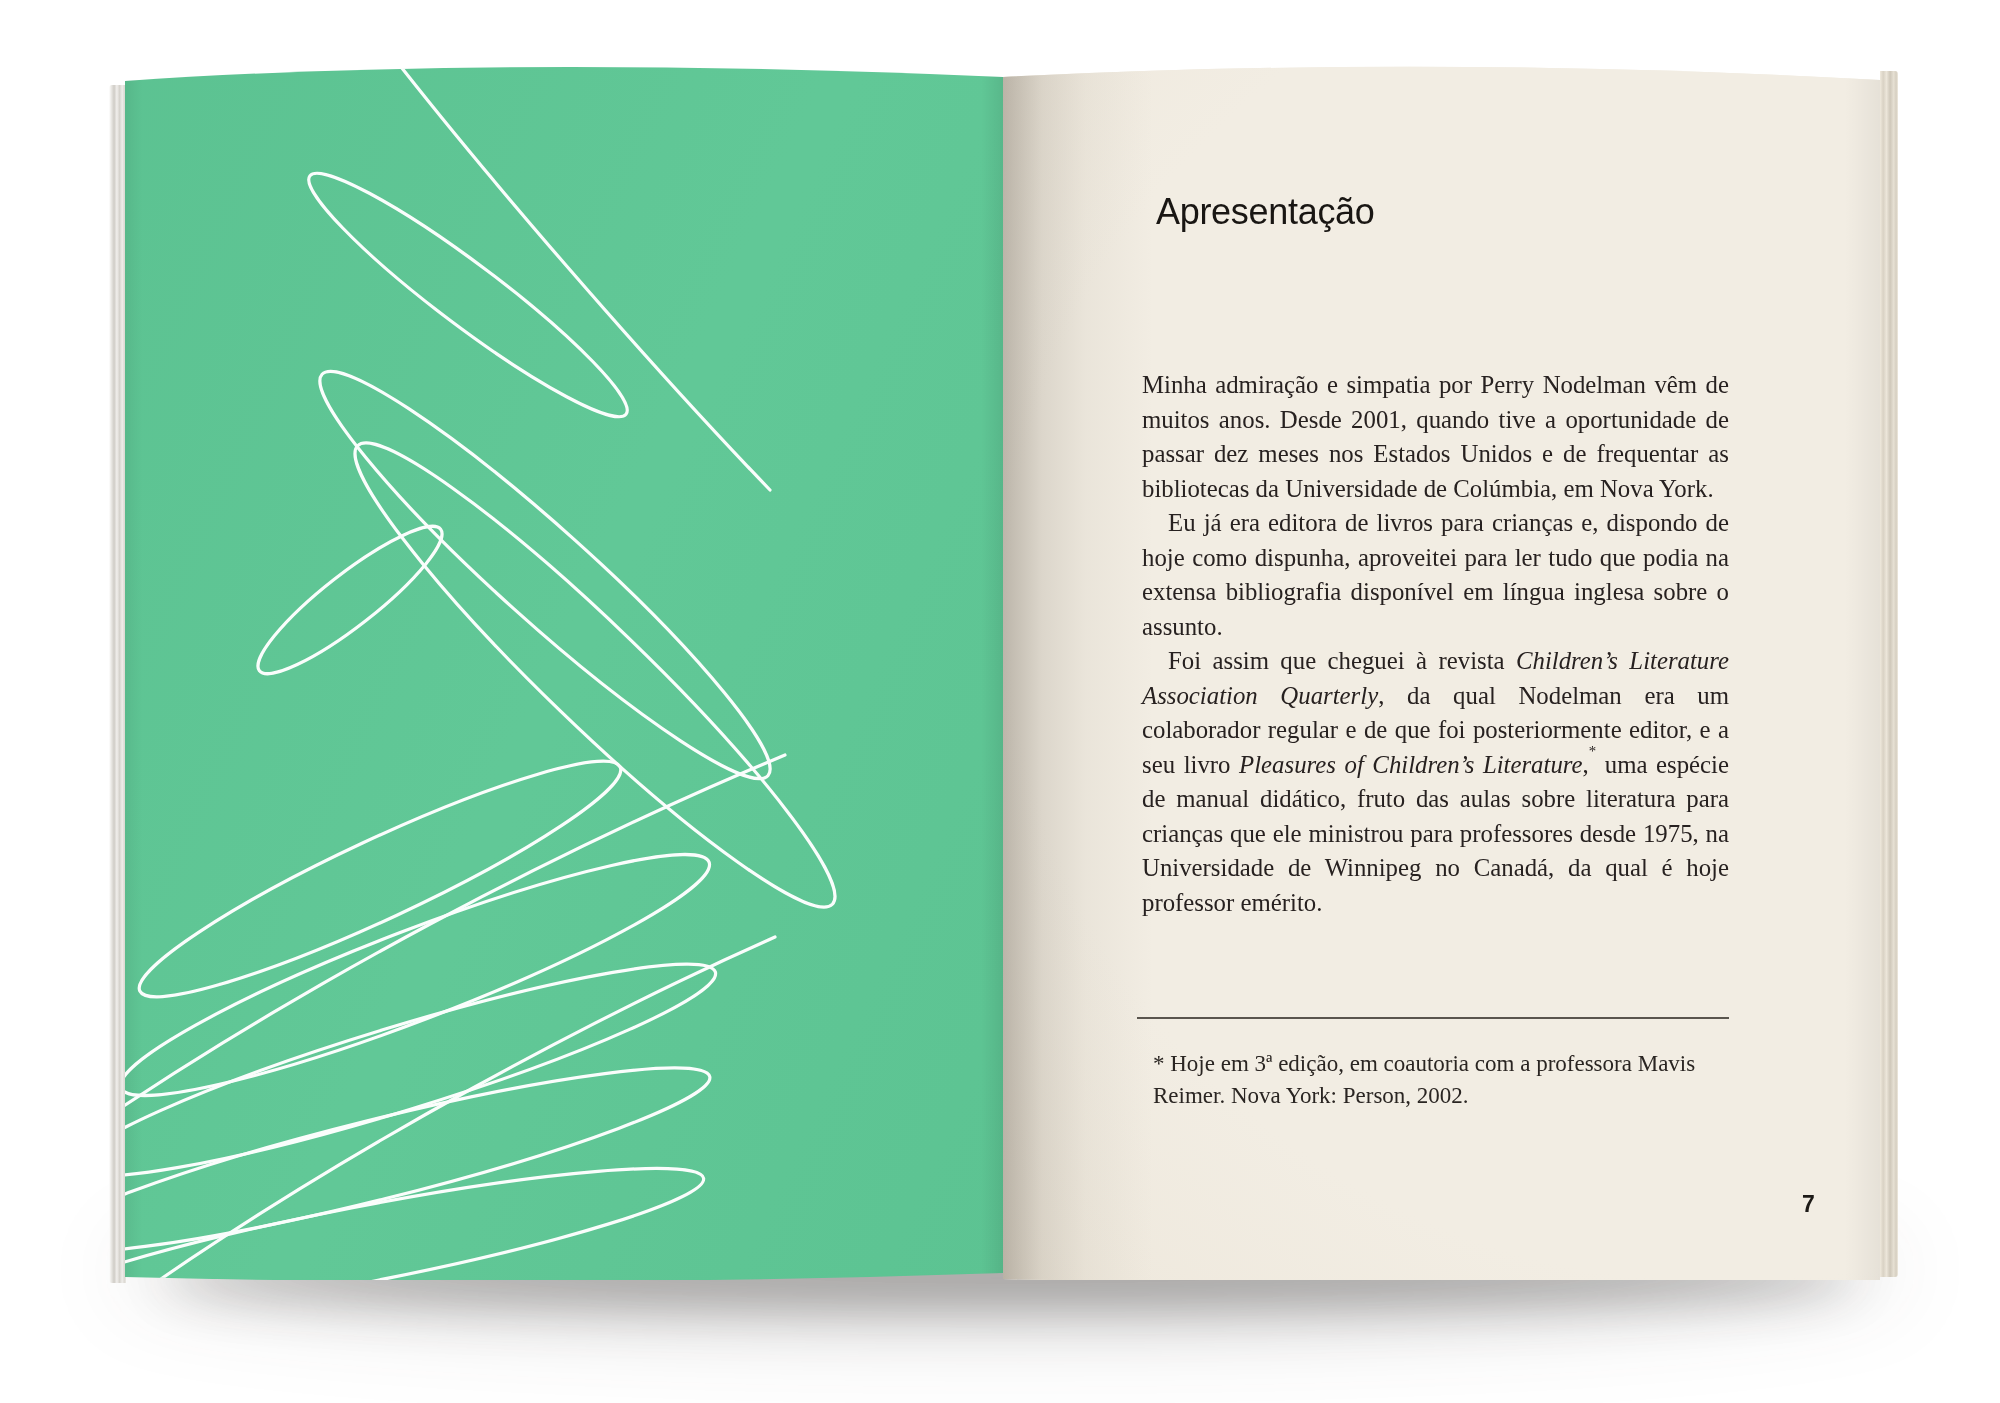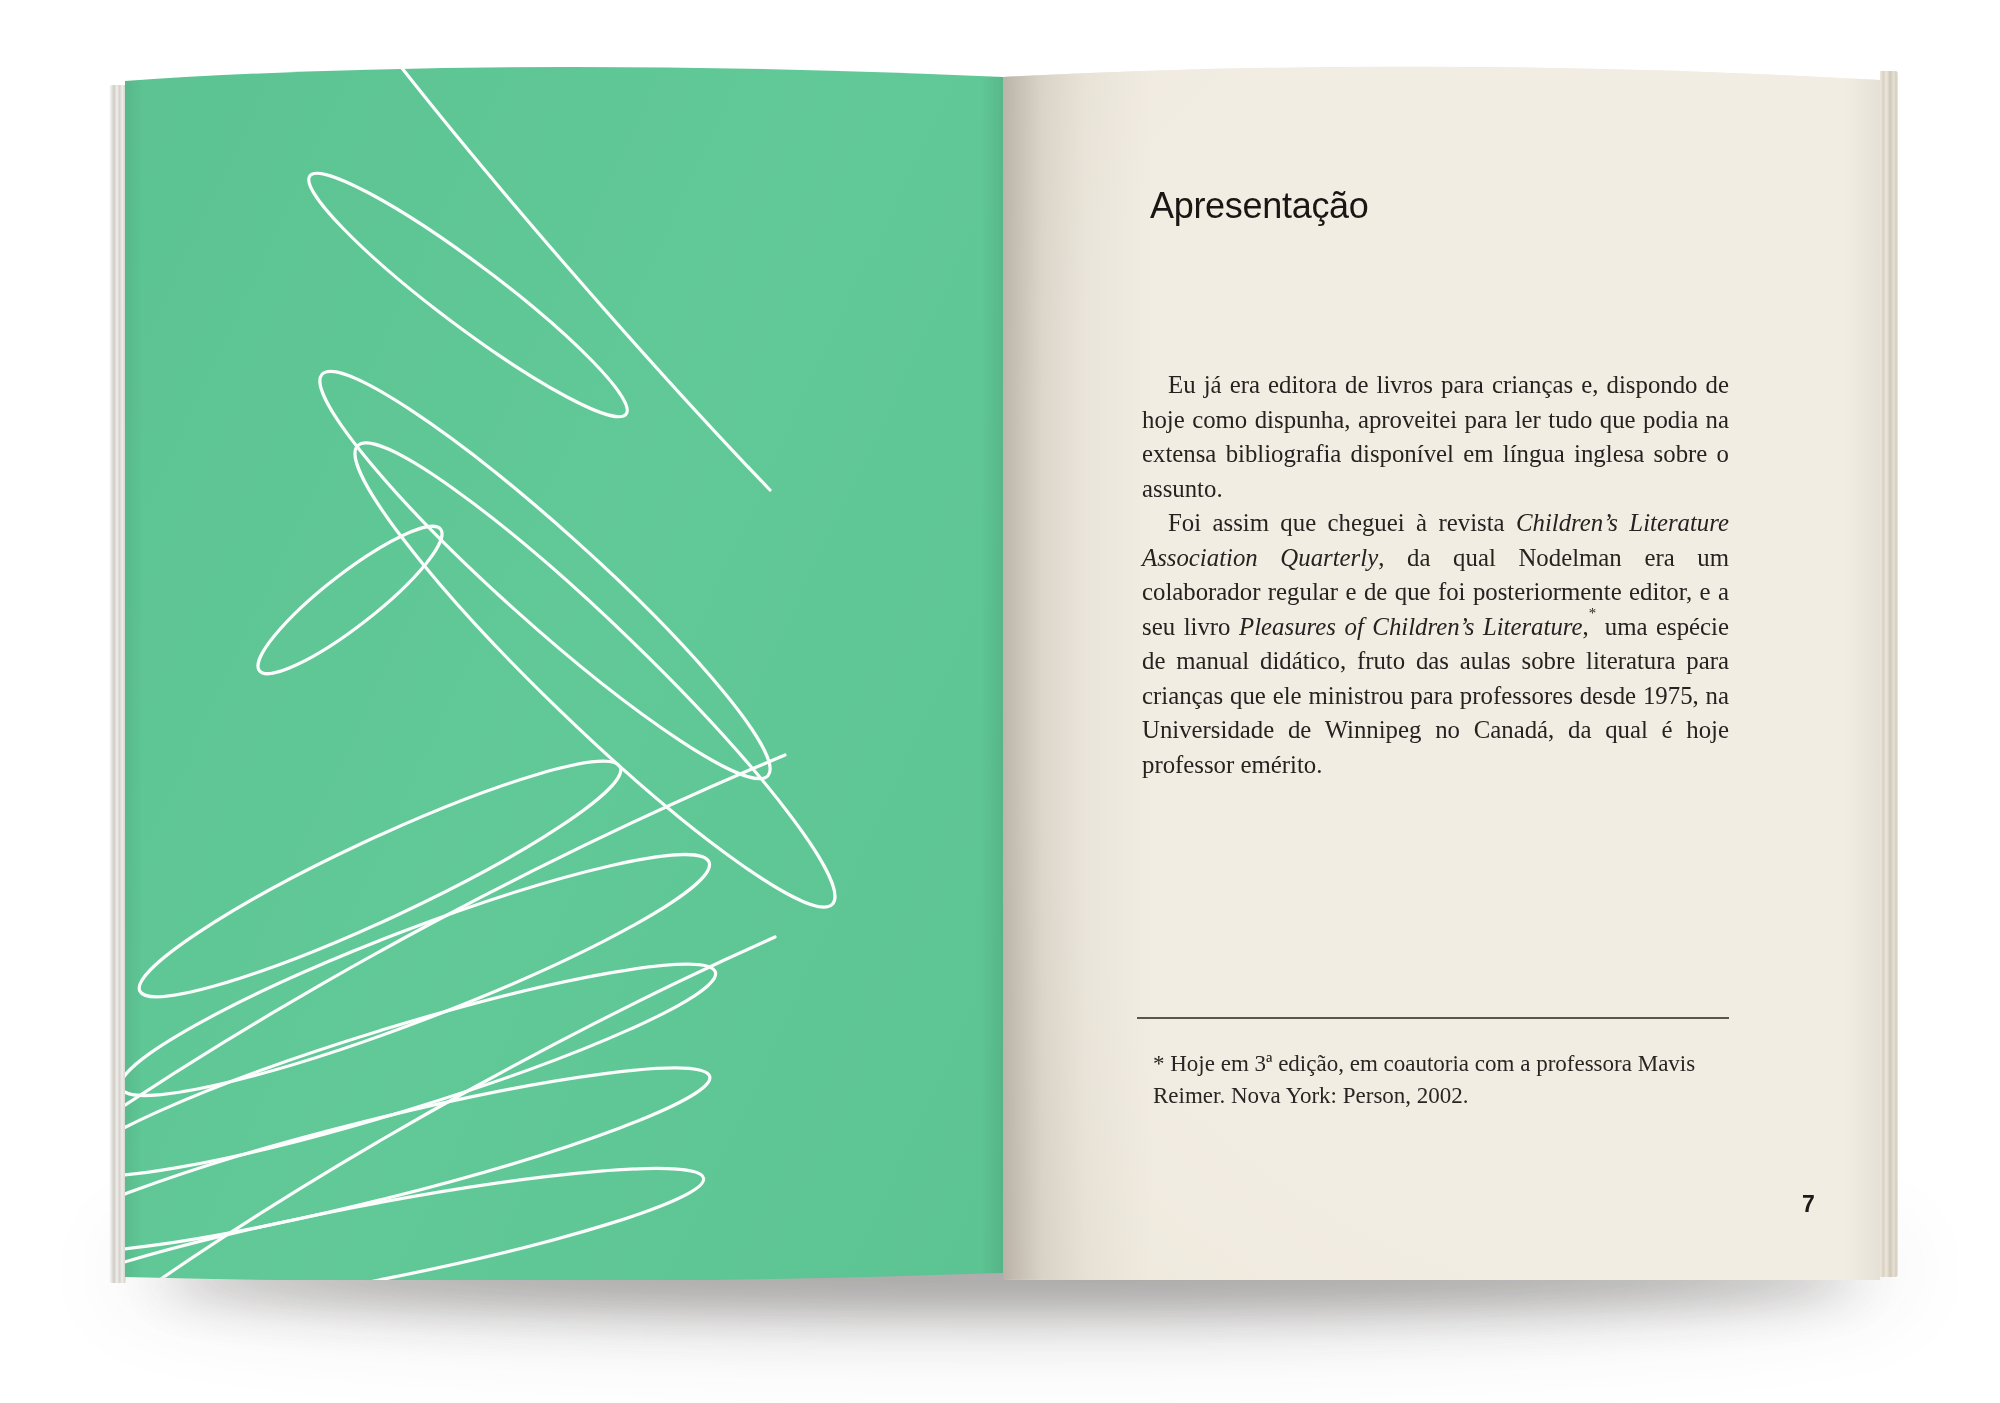--- a/index.html
+++ b/index.html
@@ -51,21 +51,21 @@
       radial-gradient(140% 95% at 82% 45%, #f2ede3 58%, #ebe4d7 100%),
       #f1ece2;
   }
   .spine-shadow{
     position:absolute;left:0;top:0;width:150px;height:100%;
     background:linear-gradient(90deg,rgba(84,74,60,.34) 0%,rgba(110,100,84,.17) 26%,rgba(140,130,112,.08) 55%,rgba(140,130,112,0) 100%);
   }
 
   
   .heading{
-    position:absolute;left:139px;top:122px;margin:8px;
+    position:absolute;left:139px;top:122px;margin:14px;
     font-family:"Liberation Sans", sans-serif;font-weight:500;font-size:36px;
     letter-spacing:-0.3px;color:#191613;
   }
   .body-text{
     position:absolute;left:139px;top:313px;width:587px;
     font-size:24.8px;line-height:34.5px;color:#272120;
     text-align:justify;hyphens:auto;-webkit-hyphens:auto;
   }
   .body-text p{margin:0;}
   .body-text p.indent{text-indent:26px;}
@@ -111,20 +111,21 @@
       </g>
     </svg>
   </div>
 
   <div class="page page-right">
     <div class="spine-shadow"></div>
 
     <h1 class="heading">Apresentação</h1>
 
     <div class="body-text">
+        <p><span>Minha admiração e simpatia por Perry Nodelman vêm de muitos anos. Desde 2001, quando tive a oportunidade de passar dez meses nos Estados Unidos e de frequentar as bibliotecas da Universidade de Colúmbia, em Nova York.</span></p>
         <p class="indent"><span>Eu já era editora de livros para crianças e, dispondo de hoje como dispunha, aproveitei para ler tudo que podia na extensa bibliografia disponível em língua inglesa sobre o assunto.</span></p>
         <p class="indent"><span>Foi assim que cheguei à revista </span><i>Children’s Literature Association Quarterly</i><span>, da qual Nodelman era um colaborador regular e de que foi posteriormente editor, e a seu livro </span><i>Pleasures of Children’s Literature</i><span>,</span><sup>*</sup><span> uma espécie de manual didático, fruto das aulas sobre literatura para crianças que ele ministrou para professores desde 1975, na Universidade de Winnipeg no Canadá, da qual é hoje professor emérito.</span></p>
       </div>
 
     <div class="footnote-rule"></div>
 
     <p class="footnote">* Hoje em 3ª edição, em coautoria com a professora Mavis Reimer. Nova York: Person, 2002.</p>
 
     <div class="page-number">7</div>
   </div>

